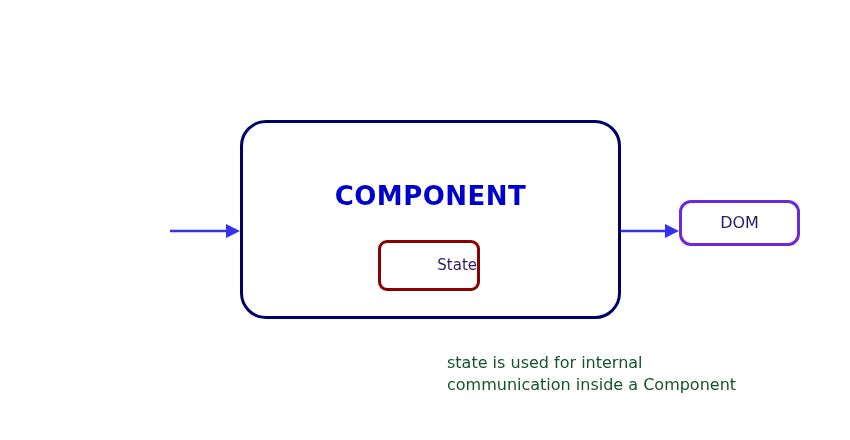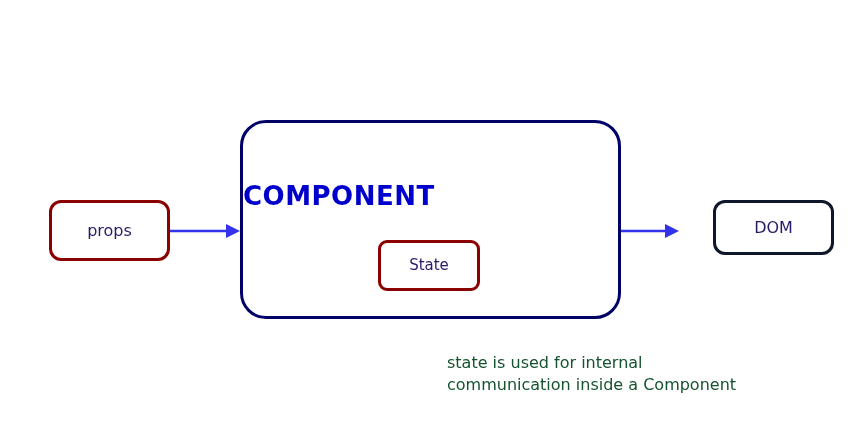--- a/index.html
+++ b/index.html
@@ -58,50 +58,51 @@
     height: 199px;
     border: 3px solid #000066;
     border-radius: 26px;
     display: block;
   }
   #component-title {
     position: absolute;
     left: 0;
     right: 0;
     top: 60px;
-    text-align: left;
+    text-align: center;
     color: #0000cc;
     font-size: 26px;
     font-weight: bold;
     letter-spacing: 0.5px;
     font-family: "DejaVu Sans", sans-serif;
     line-height: 1;
   }
 
   
   #state-node {
     left: 378px;
     top: 240px;
     width: 102px;
     height: 51px;
     border: 3px solid #8b0000;
     border-radius: 9px;
+    justify-content: flex-end;
   }
   #state-node .node-label {
     color: #2b1a66;
     font-size: 15px;
   }
 
   
   #dom-node {
-    left: 713px;
+    left: 679px;
     top: 200px;
     width: 121px;
-    height: 55px;
-    border: 3px solid #0f172a;
+    height: 46px;
+    border: 3px solid #6d28d9;
     border-radius: 12px;
   }
   #dom-node .node-label {
     color: #2b1a66;
     font-size: 16px;
   }
 
   
   .arrow-svg {
     position: absolute;
@@ -131,23 +132,20 @@
     line-height: 22px;
     font-family: "DejaVu Sans", sans-serif;
     white-space: pre-line;
   }
 </style>
 </head>
 <body>
 
 <div id="canvas">
 
-  <div class="node" id="props-node">
-    <span class="node-label">props</span>
-  </div>
 
   <svg class="arrow-svg" id="arrow-props-component" viewBox="0 0 70 30">
     <line x1="0" y1="15" x2="56" y2="15" stroke="#3333ee" stroke-width="2.5"></line>
     <polygon points="56,8 70,15 56,22" fill="#3333ee"></polygon>
   </svg>
 
   <div class="node" id="component-node">
     <div id="component-title">COMPONENT</div>
   </div>
 

